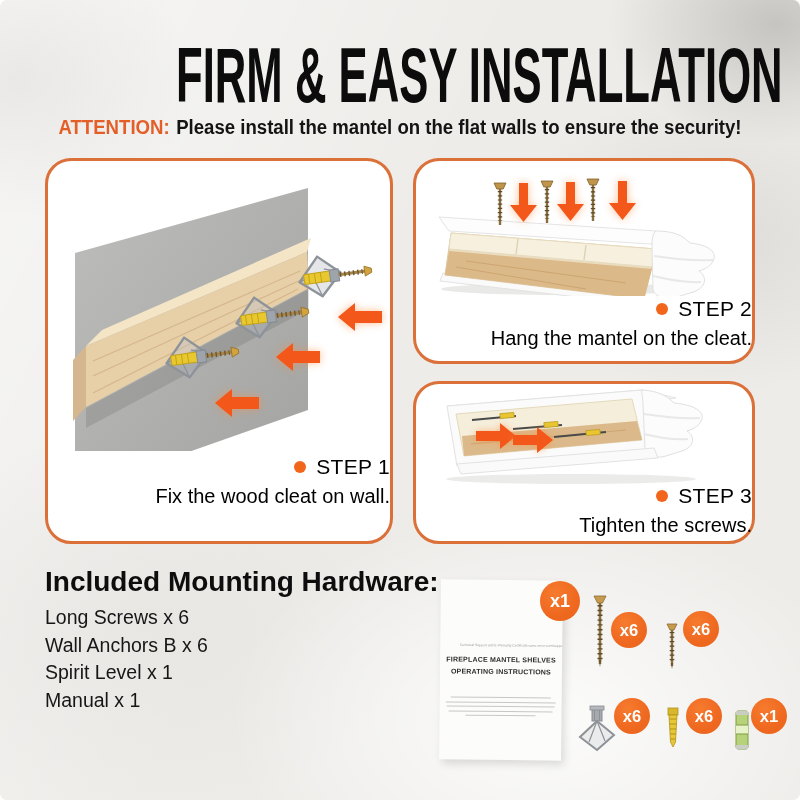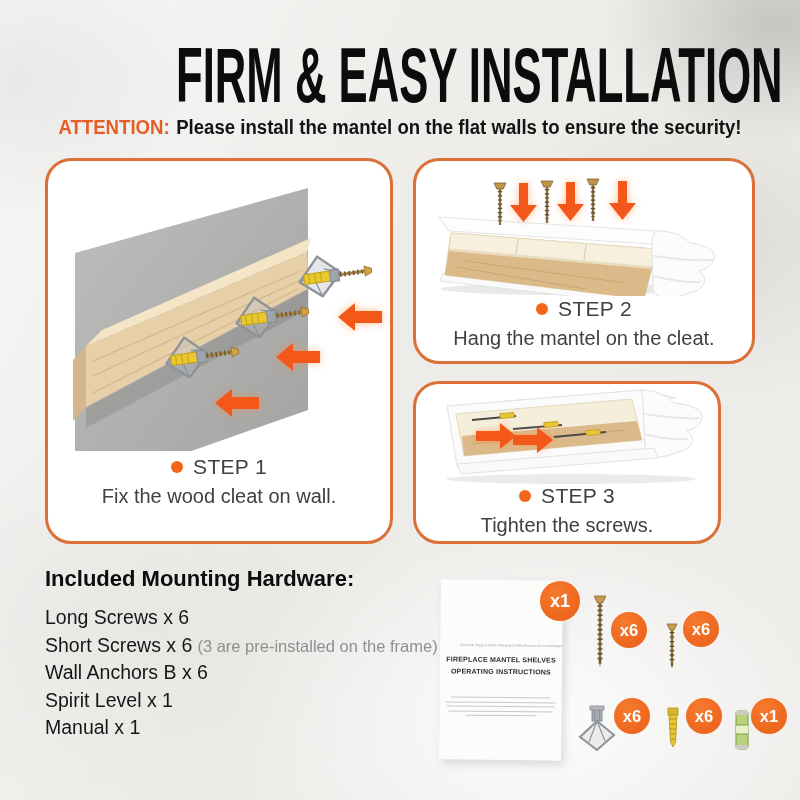--- a/index.html
+++ b/index.html
@@ -1,45 +1,45 @@
 <!DOCTYPE html>
 <html><head>
 <meta charset="utf-8">
 <style>
   html,body{margin:0;padding:0;background:#ffffff;}
   .canvas{position:relative;width:800px;height:800px;overflow:hidden;background:#EDECE9;
-          font-family:"Liberation Sans",sans-serif;}
+          font-family:"Liberation Sans",sans-serif;border-radius:7px;}
   .bg-texture{position:absolute;inset:0;pointer-events:none;background:
     radial-gradient(240px 170px at 97% 3%, rgba(150,148,145,.45), rgba(150,148,145,0) 70%),
     radial-gradient(300px 220px at 90% 30%, rgba(185,183,180,.30), rgba(185,183,180,0) 70%),
     radial-gradient(260px 200px at 2% 10%, rgba(210,208,205,.35), rgba(210,208,205,0) 70%),
     radial-gradient(420px 280px at 68% 90%, rgba(255,255,255,.85), rgba(255,255,255,0) 75%),
     radial-gradient(400px 260px at 18% 78%, rgba(226,224,221,.5), rgba(226,224,221,0) 75%),
     linear-gradient(115deg, rgba(255,255,255,.55) 0%, rgba(237,236,233,0) 45%);}
   .title{position:absolute;top:36px;left:0;width:800px;margin:0;text-align:center;
          font-size:78px;line-height:1;font-weight:bold;color:#0c0c0c;white-space:nowrap;
          transform:scaleX(.56);transform-origin:50% 50%;}
   .attention{position:absolute;top:116px;left:0;width:800px;margin:0;text-align:center;
          font-size:20px;font-weight:bold;white-space:nowrap;transform:scaleX(.93);transform-origin:50% 50%;}
   .att-label{color:#E45E27;margin-right:7px;}
   .att-text{color:#141414;}
   .panel{position:absolute;background:#ffffff;border:3px solid #DB7038;border-radius:26px;box-sizing:border-box;}
   #panel-step1{left:45px;top:158px;width:348px;height:386px;padding-left:20px;}
   #panel-step2{left:413px;top:158px;width:342px;height:206px;}
-  #panel-step3{left:413px;top:381px;width:308px;height:163px;}
+  #panel-step3{left:413px;top:381px;width:342px;height:163px;}
   .illus{position:absolute;left:0;top:0;}
-  .step-caption{position:absolute;left:0;right:0;text-align:center;color:#404040;}
+  .step-caption{position:absolute;left:0;right:0;text-align:right;color:#000000;}
   #panel-step1 .step-caption{top:294px;}
   #panel-step2 .step-caption{top:136px;}
   #panel-step3 .step-caption{top:100px;}
   .step-label-row{font-size:21px;letter-spacing:.3px;}
   .bullet{display:inline-block;width:12px;height:12px;border-radius:50%;background:#F2661C;
           margin-right:10px;vertical-align:1px;}
   .step-text{font-size:20px;margin-top:6px;}
-  .hw-heading{position:absolute;left:45px;top:566px;margin:0;font-size:22px;font-weight:bold;color:#0d0d0d;}
+  .hw-heading{position:absolute;left:45px;top:566px;margin:0;font-size:28px;font-weight:bold;color:#0d0d0d;}
   .hw-list{position:absolute;left:45px;top:604px;margin:0;padding:0;list-style:none;
            font-size:19.5px;color:#161616;}
   .hw-list li{height:27.5px;line-height:27.5px;white-space:nowrap;}
   .hw-note{color:#8F8F8F;font-size:16.5px;margin-left:5px;}
   .manual-sheet{position:absolute;left:440px;top:580px;width:122px;height:180px;background:#FCFCFB;
            box-shadow:3px 4px 8px rgba(0,0,0,.13);transform:rotate(.6deg);overflow:hidden;}
   .m-top{margin-top:62px;font-size:5px;color:#9d9d9d;text-align:center;white-space:nowrap;transform:scale(.68);}
   .m-t1{margin-top:8px;font-size:7px;font-weight:bold;letter-spacing:.2px;text-align:center;color:#2a2a2a;}
   .m-t2{margin-top:5px;font-size:7px;font-weight:bold;letter-spacing:.2px;text-align:center;color:#2a2a2a;}
   .m-para{margin-top:22px;}
@@ -204,21 +204,20 @@
       <div class="step-label-row">
         <span class="bullet"></span><span>STEP 3</span>
       </div>
       <div class="step-text">Tighten the screws.</div>
     </div>
   </section>
 
   <h2 class="hw-heading">Included Mounting Hardware:</h2>
   <ul class="hw-list">
     <li><span>Long Screws x 6</span><span class="hw-note"></span></li>
-    <li><span>Short Screws x 6</span><span class="hw-note">(3 are pre-installed on the frame)</span></li>
     <li><span>Wall Anchors B x 6</span><span class="hw-note"></span></li>
     <li><span>Spirit Level x 1</span><span class="hw-note"></span></li>
     <li><span>Manual x 1</span><span class="hw-note"></span></li>
   </ul>
 
   <div class="manual-sheet">
     <div class="m-top">Technical Support and E-Warranty Certificate www.vevor.com/support</div>
     <div class="m-t1">FIREPLACE MANTEL SHELVES</div>
     <div class="m-t2">OPERATING INSTRUCTIONS</div>
     <div class="m-para">

